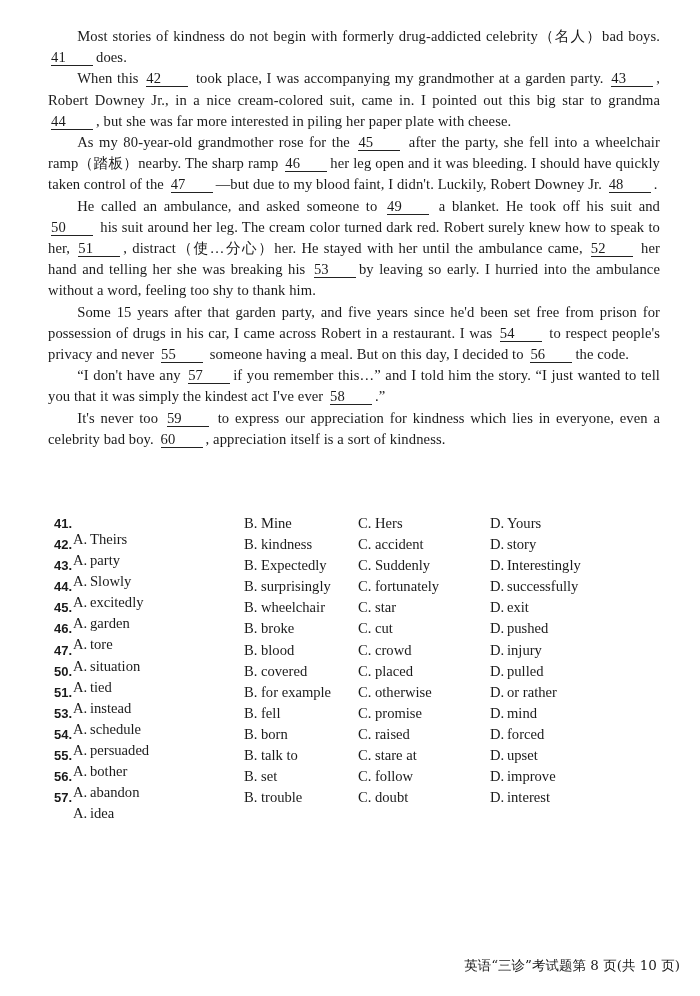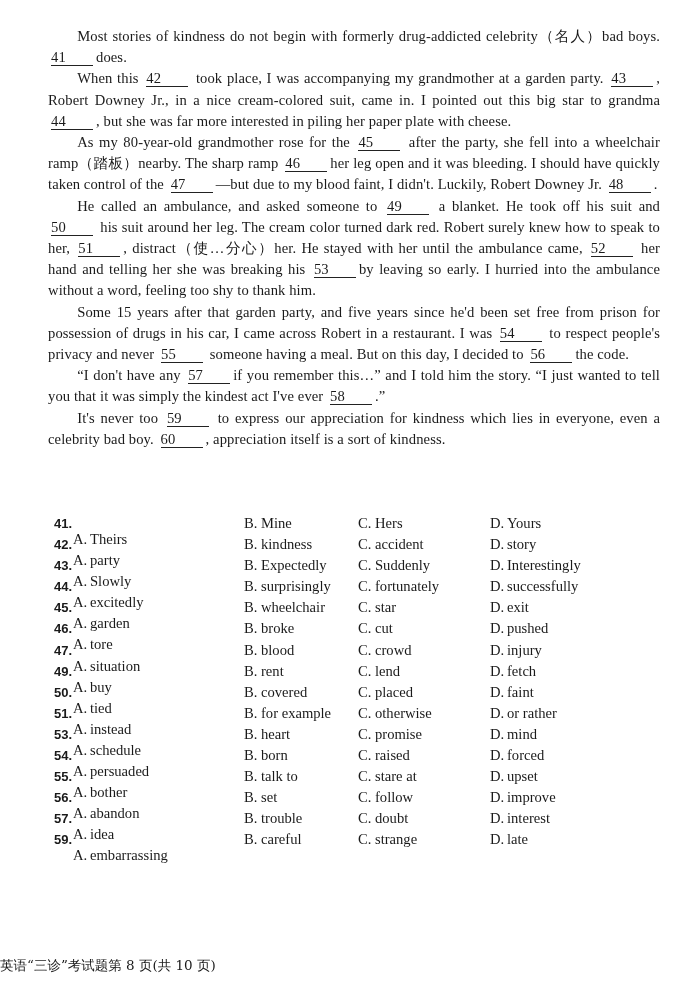--- a/index.html
+++ b/index.html
@@ -21,21 +21,21 @@
   .options { position: absolute; left: 46px; top: 513px; width: 620px; }
   .opt-row { height: 21.1px; font-size: 14.6px; line-height: 21.1px; position: relative; white-space: nowrap; }
   .opt-num { position: absolute; left: 8px; font-weight: bold; font-family: "Liberation Sans", "DejaVu Sans", sans-serif; font-size: 13px; }
   .opt { position: absolute; }
   .opt.a { left: 27px; margin-top: 16px; }
   .opt.b { left: 174px; margin-left: 24px; }
   .opt.c { left: 312px; }
   .opt.d { left: 444px; }
   .opt .letter { display: inline-block; width: 17px; }
   .footer {
-    position: absolute; top: 957px; left: 0; width: 680px; text-align: left;
+    position: absolute; top: 957px; left: 0; width: 680px; text-align: right;
     font-size: 13.5px; font-family: "DejaVu Serif", "Liberation Serif", serif;
   }
 </style>
 </head>
 <body>
 
 <div class="page" id="passage">
     <p class="para first"><span>Most stories of kindness do not begin with formerly drug-addicted celebrity（名人）bad boys. </span><span class="blank">41</span><span>does.</span></p>
     <p class="para"><span>When this </span><span class="blank">42</span><span> took place, I was accompanying my grandmother at a garden party. </span><span class="blank">43</span><span>, Robert Downey Jr., in a nice cream-colored suit, came in. I pointed out this big star to grandma </span><span class="blank">44</span><span>, but she was far more interested in piling her paper plate with cheese.</span></p>
     <p class="para"><span>As my 80-year-old grandmother rose for the </span><span class="blank">45</span><span> after the party, she fell into a wheelchair ramp（踏板）nearby. The sharp ramp </span><span class="blank">46</span><span>her leg open and it was bleeding. I should have quickly taken control of the </span><span class="blank">47</span><span>—but due to my blood faint, I didn't. Luckily, Robert Downey Jr. </span><span class="blank">48</span><span>.</span></p>
@@ -89,44 +89,37 @@
       <span class="opt d"><span class="letter">D.</span><span>pushed</span></span>
     </div>
     <div class="opt-row">
       <span class="opt-num">47.</span>
       <span class="opt a"><span class="letter">A.</span><span>situation</span></span>
       <span class="opt b"><span class="letter">B.</span><span>blood</span></span>
       <span class="opt c"><span class="letter">C.</span><span>crowd</span></span>
       <span class="opt d"><span class="letter">D.</span><span>injury</span></span>
     </div>
     <div class="opt-row">
-      <span class="opt-num">49.</span>
-      <span class="opt a"><span class="letter">A.</span><span>buy</span></span>
-      <span class="opt b"><span class="letter">B.</span><span>rent</span></span>
-      <span class="opt c"><span class="letter">C.</span><span>lend</span></span>
-      <span class="opt d"><span class="letter">D.</span><span>fetch</span></span>
-    </div>
-    <div class="opt-row">
       <span class="opt-num">50.</span>
       <span class="opt a"><span class="letter">A.</span><span>tied</span></span>
       <span class="opt b"><span class="letter">B.</span><span>covered</span></span>
       <span class="opt c"><span class="letter">C.</span><span>placed</span></span>
-      <span class="opt d"><span class="letter">D.</span><span>faint</span></span>
+      <span class="opt d"><span class="letter">D.</span><span>pulled</span></span>
     </div>
     <div class="opt-row">
       <span class="opt-num">51.</span>
       <span class="opt a"><span class="letter">A.</span><span>instead</span></span>
       <span class="opt b"><span class="letter">B.</span><span>for example</span></span>
       <span class="opt c"><span class="letter">C.</span><span>otherwise</span></span>
       <span class="opt d"><span class="letter">D.</span><span>or rather</span></span>
     </div>
     <div class="opt-row">
       <span class="opt-num">53.</span>
       <span class="opt a"><span class="letter">A.</span><span>schedule</span></span>
-      <span class="opt b"><span class="letter">B.</span><span>heart</span></span>
+      <span class="opt b"><span class="letter">B.</span><span>fell</span></span>
       <span class="opt c"><span class="letter">C.</span><span>promise</span></span>
       <span class="opt d"><span class="letter">D.</span><span>mind</span></span>
     </div>
     <div class="opt-row">
       <span class="opt-num">54.</span>
       <span class="opt a"><span class="letter">A.</span><span>persuaded</span></span>
       <span class="opt b"><span class="letter">B.</span><span>born</span></span>
       <span class="opt c"><span class="letter">C.</span><span>raised</span></span>
       <span class="opt d"><span class="letter">D.</span><span>forced</span></span>
     </div>
@@ -144,22 +137,15 @@
       <span class="opt c"><span class="letter">C.</span><span>follow</span></span>
       <span class="opt d"><span class="letter">D.</span><span>improve</span></span>
     </div>
     <div class="opt-row">
       <span class="opt-num">57.</span>
       <span class="opt a"><span class="letter">A.</span><span>idea</span></span>
       <span class="opt b"><span class="letter">B.</span><span>trouble</span></span>
       <span class="opt c"><span class="letter">C.</span><span>doubt</span></span>
       <span class="opt d"><span class="letter">D.</span><span>interest</span></span>
     </div>
-    <div class="opt-row">
-      <span class="opt-num">59.</span>
-      <span class="opt a"><span class="letter">A.</span><span>embarrassing</span></span>
-      <span class="opt b"><span class="letter">B.</span><span>careful</span></span>
-      <span class="opt c"><span class="letter">C.</span><span>strange</span></span>
-      <span class="opt d"><span class="letter">D.</span><span>late</span></span>
-    </div>
   </div>
 
 <div class="footer">英语“三诊”考试题第 8 页(共 10 页)</div>
 
 </body></html>

